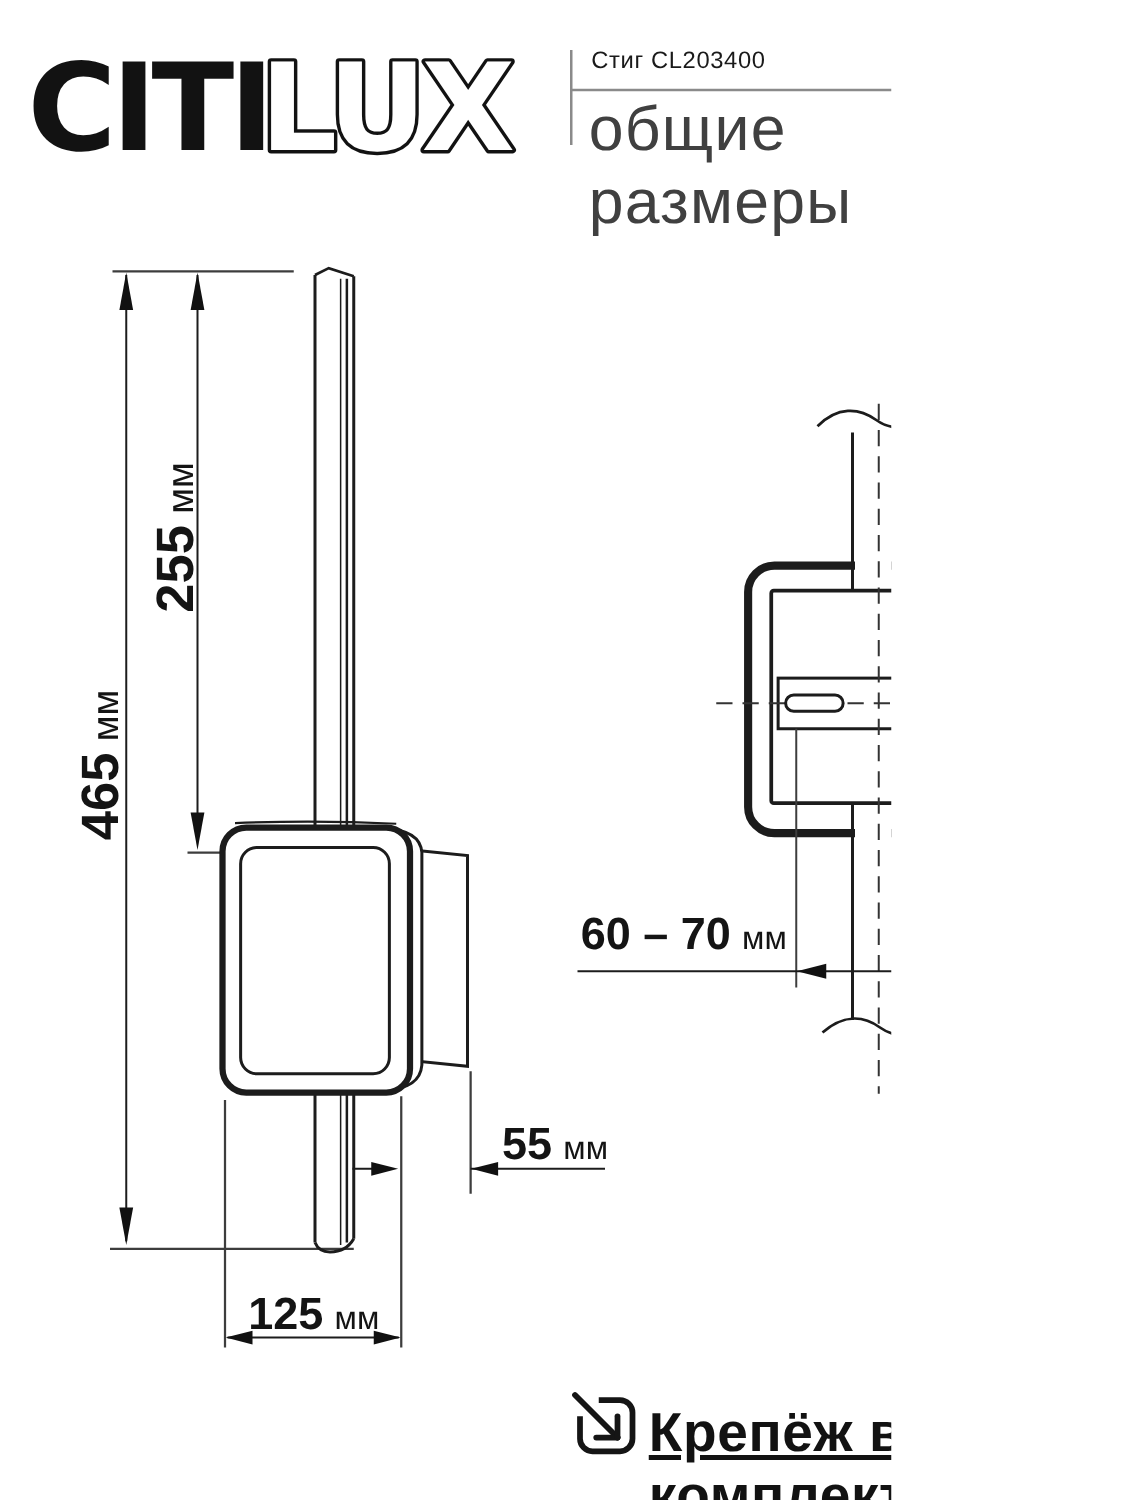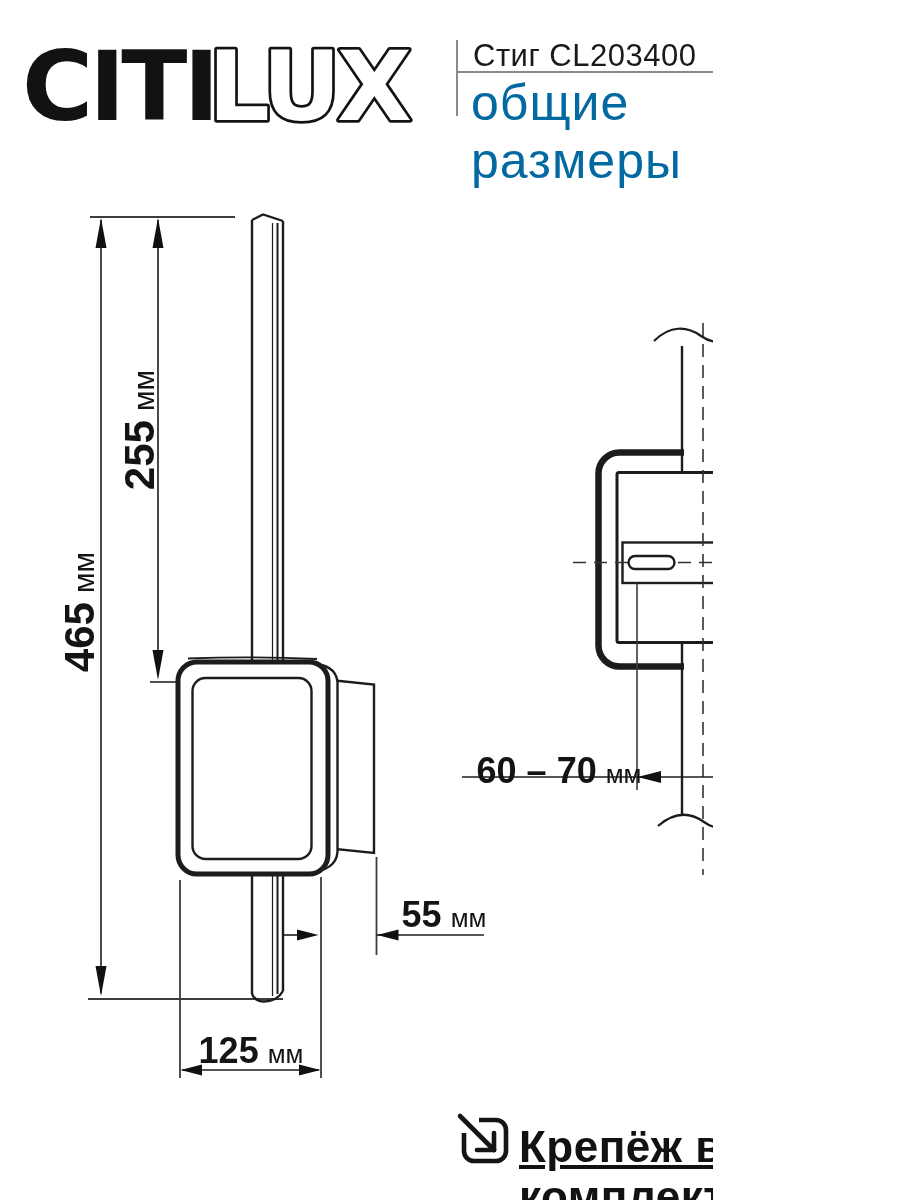--- a/index.html
+++ b/index.html
@@ -5,22 +5,22 @@
   html,body{margin:0;padding:0;background:#ffffff;}
   body{width:899px;height:1200px;font-family:"Liberation Sans",sans-serif;color:#161616;}
   .page{position:relative;width:713px;height:1200px;background:#fff;overflow:hidden;}
   svg{display:block;}
   
   .logo-svg{position:absolute;left:22px;top:24px;}
   .logo-solid{font-family:"DejaVu Sans",sans-serif;font-weight:bold;fill:#121212;letter-spacing:-4px;}
   .logo-outline{font-family:"DejaVu Sans",sans-serif;font-weight:bold;fill:#ffffff;stroke:#121212;stroke-width:5.5;paint-order:stroke;stroke-linejoin:round;letter-spacing:-4px;}
   .v-divider{position:absolute;left:456px;top:40px;width:2px;height:76px;background:#8a8a8a;}
   .h-rule{position:absolute;left:456px;top:71px;width:402px;height:2px;background:#8a8a8a;}
-  .product-name{position:absolute;left:473px;top:38px;font-size:31px;letter-spacing:.5px;color:#1a1a1a;text-align:right;}
-  .subtitle{position:absolute;left:471px;top:74px;font-size:50px;letter-spacing:1px;color:#0369a1;}
+  .product-name{position:absolute;left:473px;top:38px;font-size:19px;letter-spacing:.5px;color:#1a1a1a;text-align:right;}
+  .subtitle{position:absolute;left:471px;top:74px;font-size:50px;letter-spacing:1px;color:#404040;}
   
   .linework{position:absolute;left:0;top:0;}
   .dim{position:absolute;white-space:nowrap;display:flex;align-items:baseline;gap:9px;transform:translate(-50%,-50%);color:#141414;}
   .dim .num{font-weight:bold;}
   .dim .unit{font-weight:400;}
   .dim-lg .num{font-size:42px;}
   .dim-lg .unit{font-size:30px;}
   .dim-sm .num{font-size:36px;}
   .dim-sm .unit{font-size:26px;}
   .rot{transform:translate(-50%,-50%) rotate(-90deg);}
@@ -154,21 +154,21 @@
       <span class="unit">мм</span>
   </div>
   <div class="dim dim-sm" style="left:444px;top:915px;justify-content:flex-end;">
     <span class="num">55</span>
       <span class="unit">мм</span>
   </div>
   <div class="dim dim-sm" style="left:251px;top:1051px;">
     <span class="num">125</span>
       <span class="unit">мм</span>
   </div>
-  <div class="dim dim-sm" style="left:547px;top:771px;margin-left:12px;">
+  <div class="dim dim-sm" style="left:547px;top:747px;">
     <span class="num">60 – 70</span>
       <span class="unit">мм</span>
   </div>
 
 
   <div class="footer-label">Крепёж в комплекте</div>
 
 </div>
 
 </body></html>

